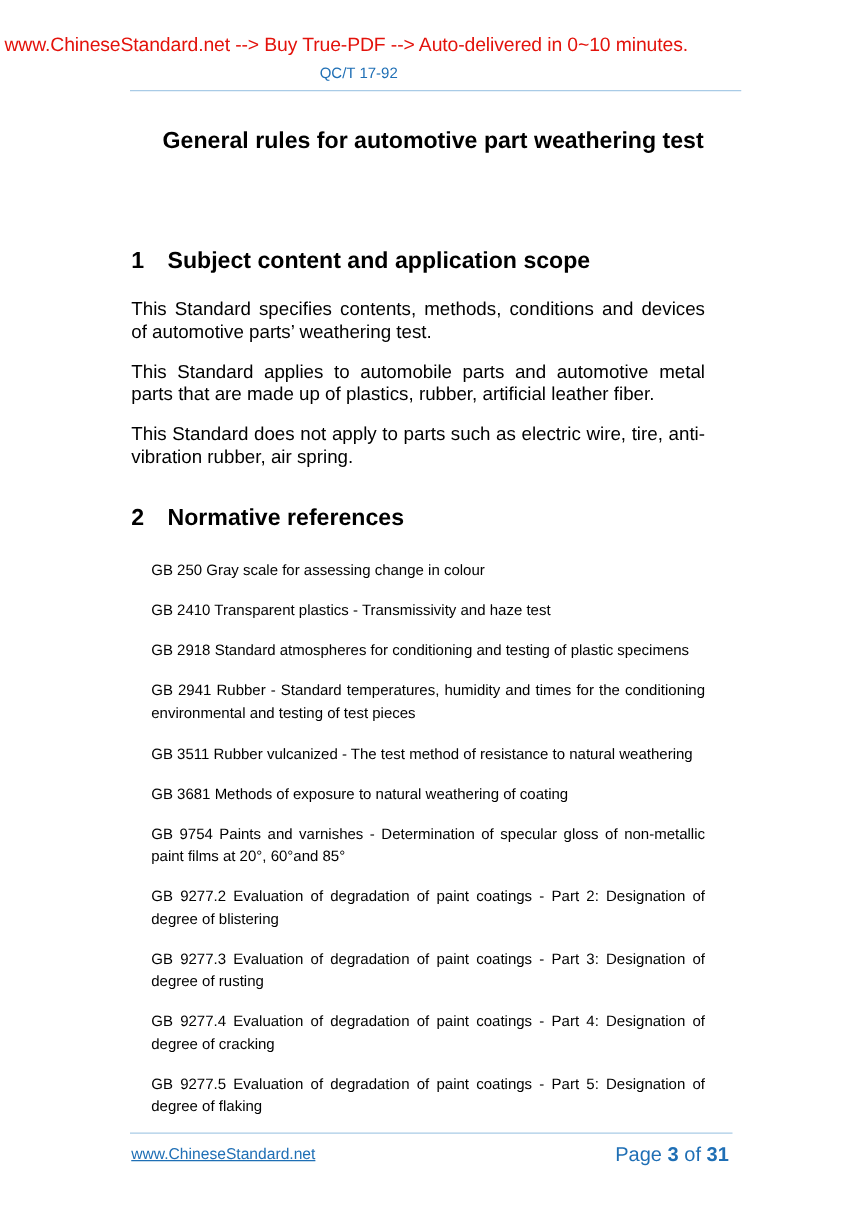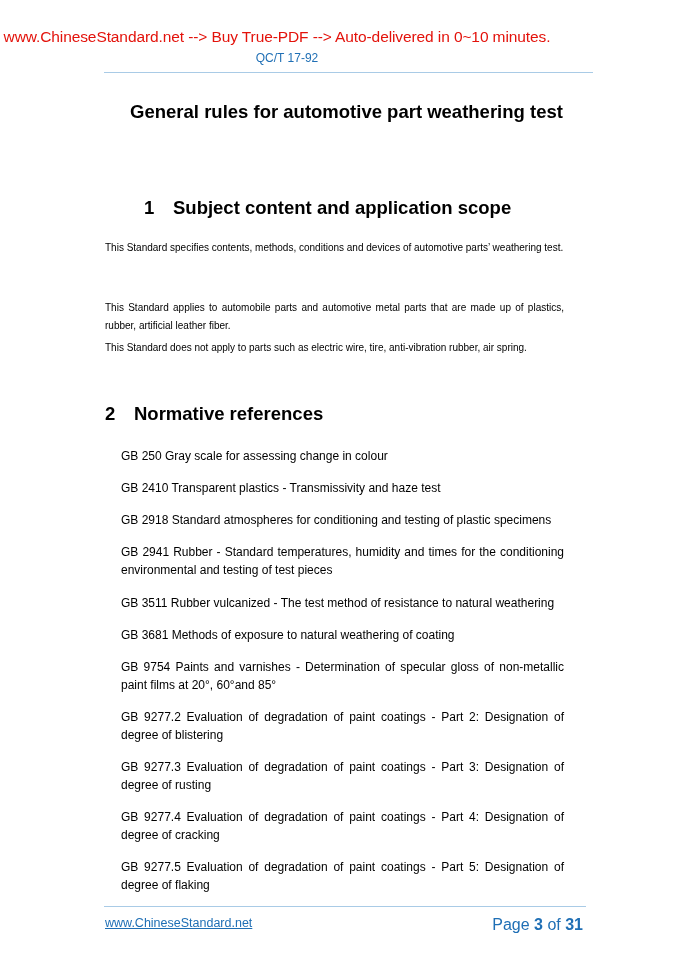--- a/index.html
+++ b/index.html
@@ -61,21 +61,21 @@
       white-space: nowrap;
     }
     .section-heading .num {
       display: inline-block;
       width: 29px;
     }
     .para {
       position: absolute;
       left: 105px;
       width: 459px;
-      font-size: 10px;
+      font-size: 15px;
       line-height: 18px;
       text-align: justify;
     }
     .ref {
       position: absolute;
       left: 121px;
       width: 443px;
       font-size: 12px;
       line-height: 18px;
       text-align: justify;
@@ -109,25 +109,25 @@
   </style>
 </head>
 <body>
 
 <div class="banner">www.ChineseStandard.net --&gt; Buy True-PDF --&gt; Auto-delivered in 0~10 minutes.</div>
 <div class="doc-code">QC/T 17-92</div>
 <div class="header-rule"></div>
 
 <div class="doc-title">General rules for automotive part weathering test</div>
 
-<div class="section-heading" style="top:197px;margin-left:39px;">
+<div class="section-heading" style="top:197px;">
   <span class="num">1</span><span>Subject content and application scope</span>
 </div>
 <div class="para" style="top:239px;">This Standard specifies contents, methods, conditions and devices of automotive parts’ weathering test.</div>
-<div class="para" style="top:299px;">This Standard applies to automobile parts and automotive metal parts that are made up of plastics, rubber, artificial leather fiber.</div>
+<div class="para" style="top:289px;">This Standard applies to automobile parts and automotive metal parts that are made up of plastics, rubber, artificial leather fiber.</div>
 <div class="para" style="top:339px;">This Standard does not apply to parts such as electric wire, tire, anti-vibration rubber, air spring.</div>
 
 <div class="section-heading" style="top:403px;">
   <span class="num">2</span><span>Normative references</span>
 </div>
 <div class="ref" style="top:447px;">GB 250 Gray scale for assessing change in colour</div>
 <div class="ref" style="top:479px;">GB 2410 Transparent plastics - Transmissivity and haze test</div>
 <div class="ref" style="top:511px;">GB 2918 Standard atmospheres for conditioning and testing of plastic specimens</div>
 <div class="ref" style="top:543px;">GB 2941 Rubber - Standard temperatures, humidity and times for the conditioning environmental and testing of test pieces</div>
 <div class="ref" style="top:594px;">GB 3511 Rubber vulcanized - The test method of resistance to natural weathering</div>

